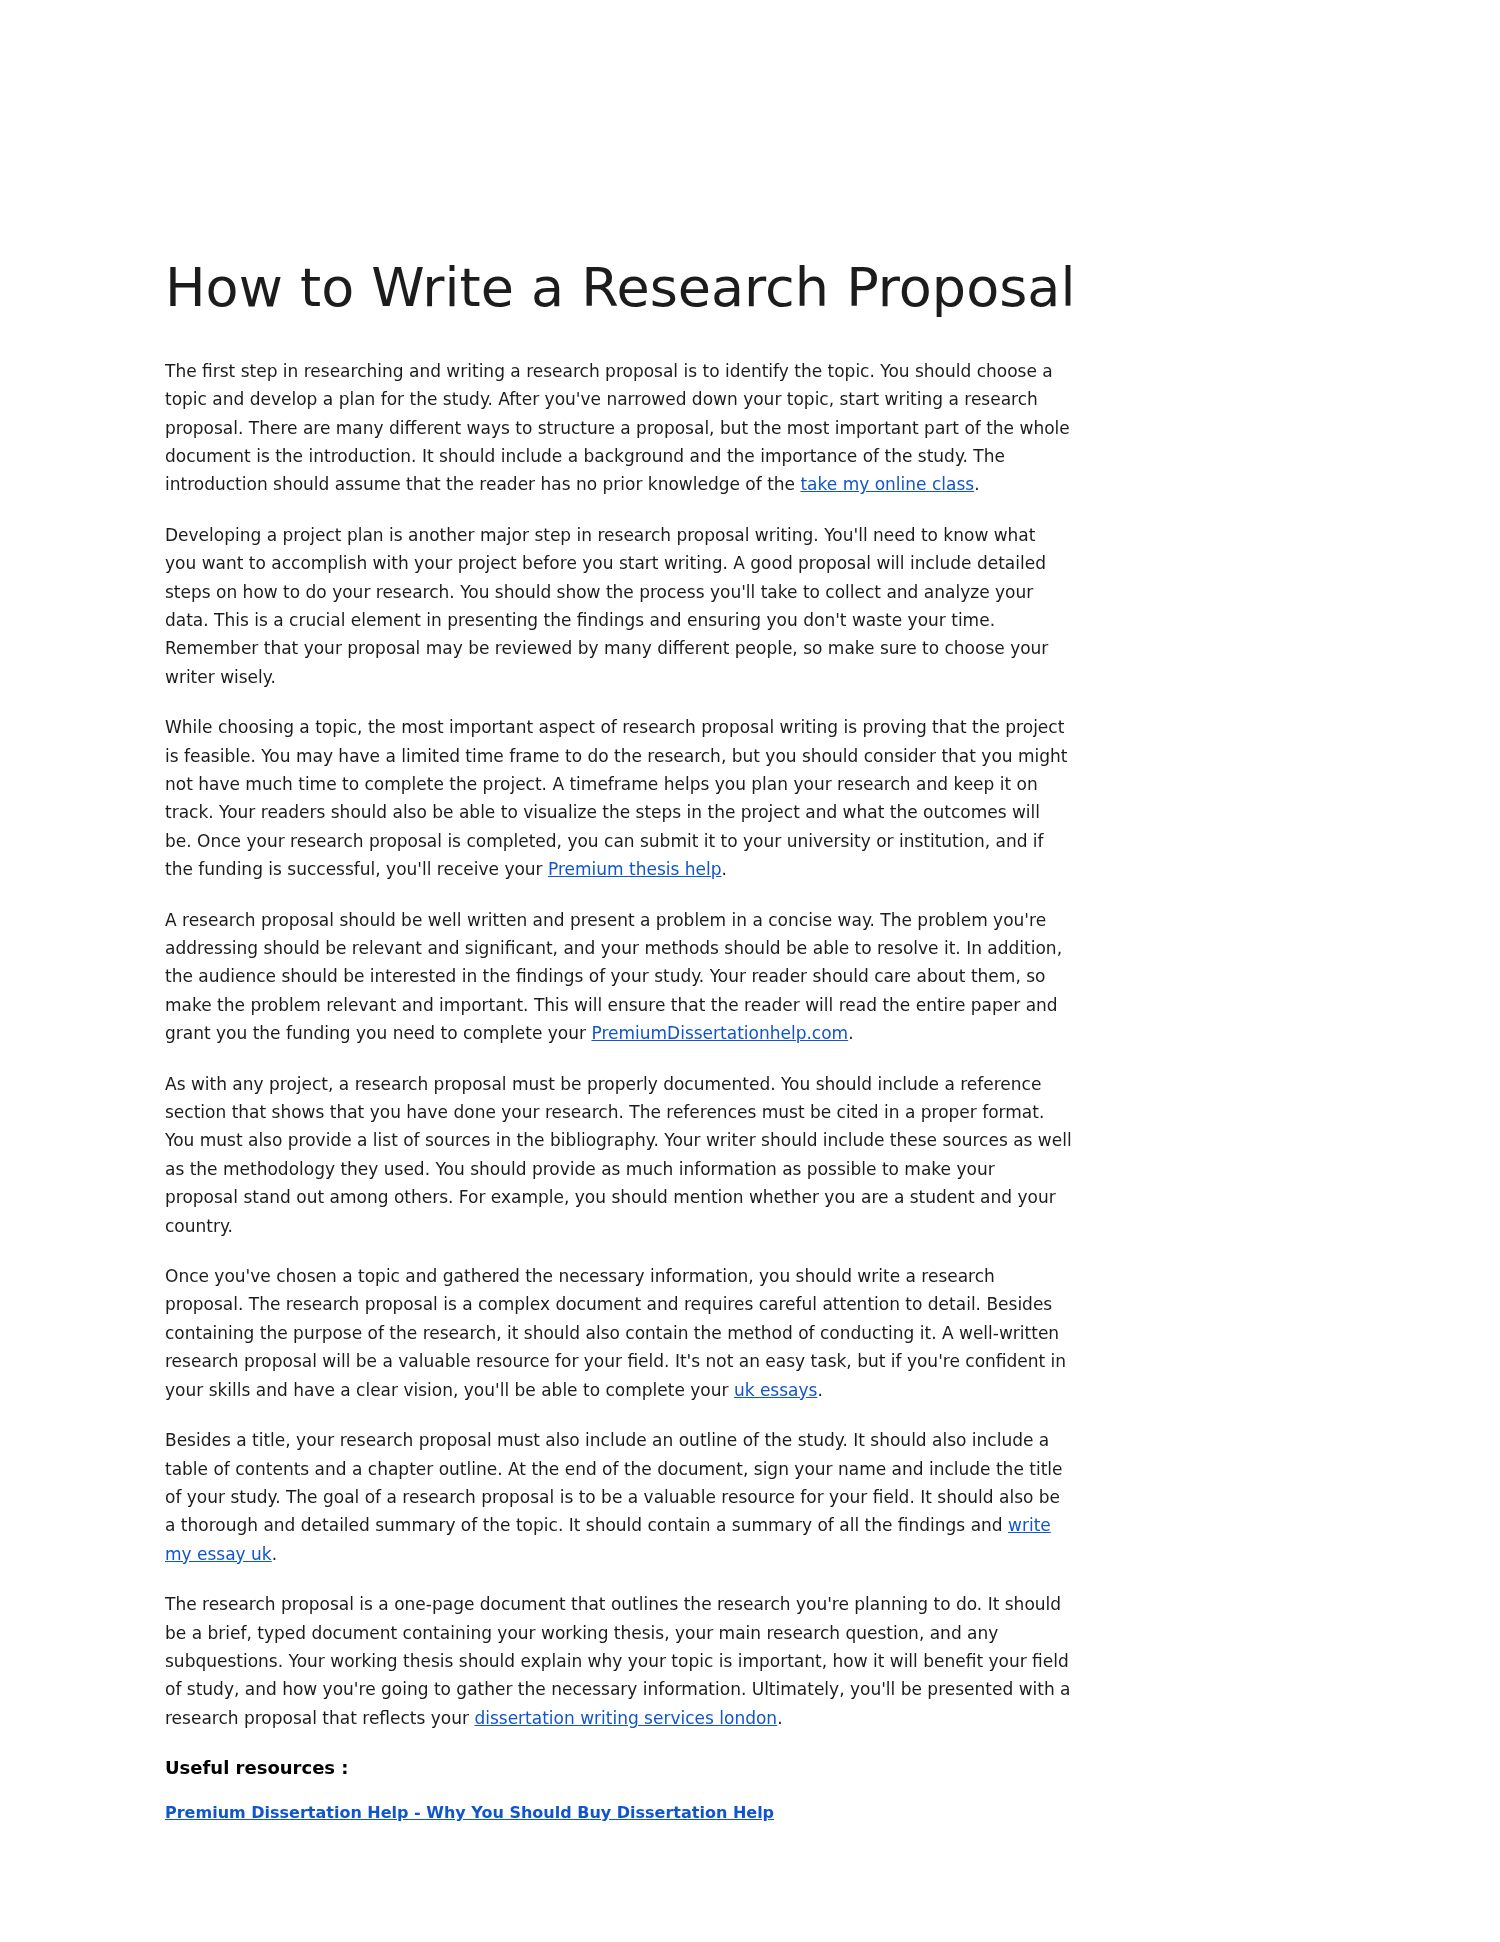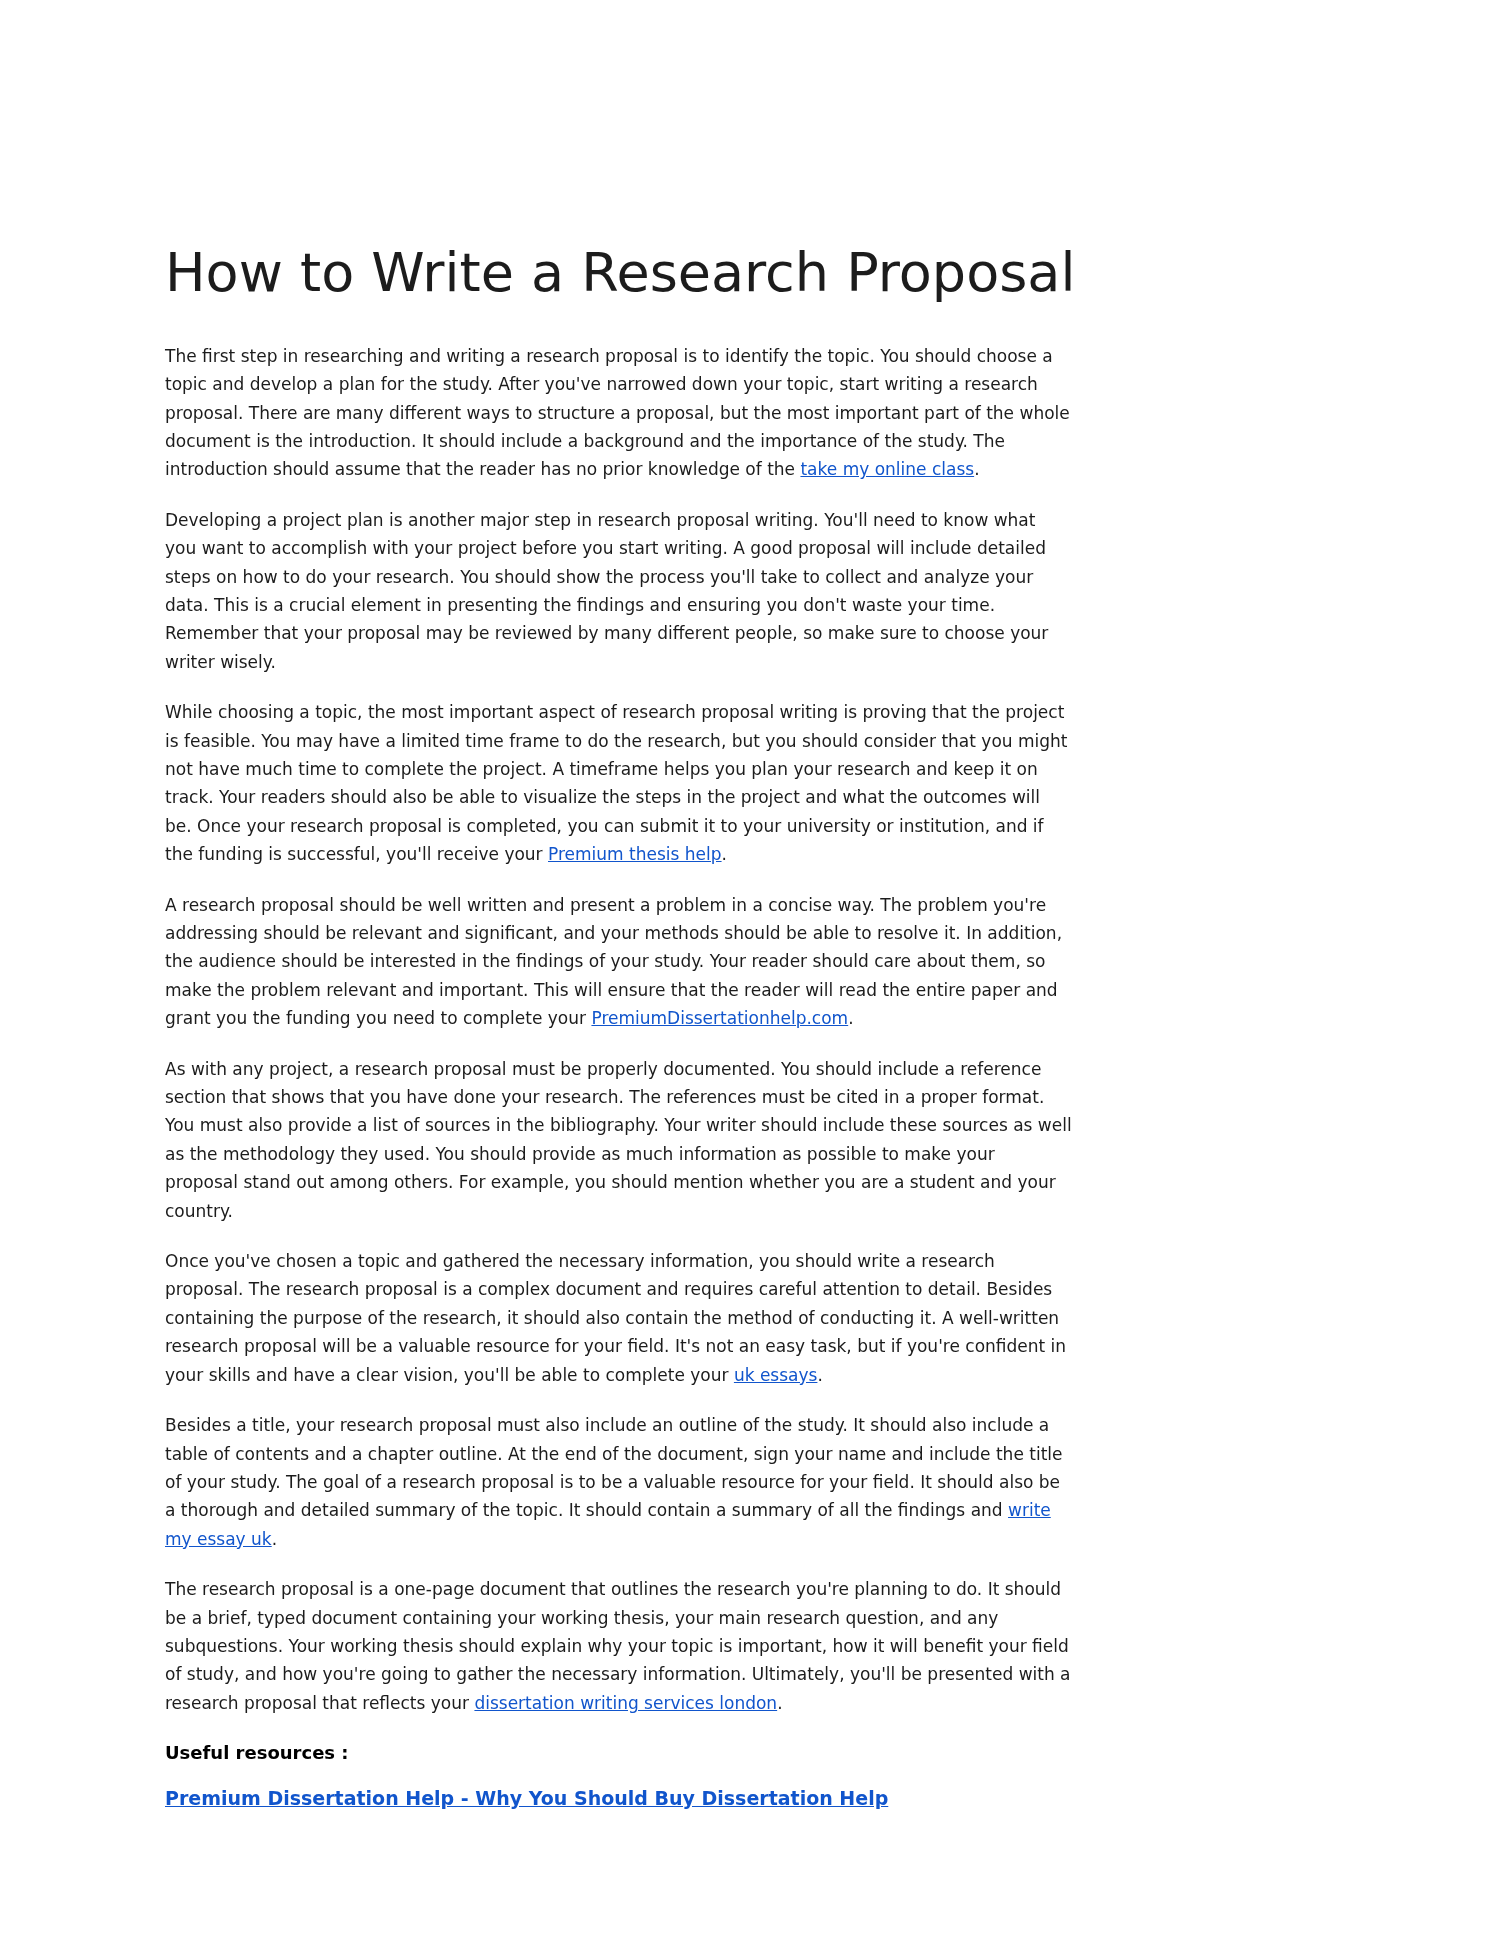--- a/index.html
+++ b/index.html
@@ -16,20 +16,21 @@
   }
   .page {
     box-sizing: border-box;
     width: 1500px;
     height: 1942px;
     padding: 245px 0 0 165px;
     background: #ffffff;
   }
   .content {
     width: 907px;
+    margin-top: 15px;
   }
   h1.doc-title {
     margin: 0 0 40px 0;
     font-size: 54px;
     font-weight: 400;
     line-height: 1.05;
     color: #1c1c1c;
     white-space: nowrap;
     letter-spacing: 0;
   }
@@ -47,21 +48,21 @@
   }
   p.resources-heading {
     margin: 0 0 17px 0;
     font-size: 18px;
     font-weight: 700;
     line-height: 28px;
     color: #000000;
   }
   a.resource-link {
     display: inline-block;
-    font-size: 19px;
+    font-size: 16px;
     font-weight: 700;
     line-height: 28px;
     color: #1155cc;
     text-decoration: underline;
     cursor: pointer;
   }
 </style>
 </head>
 <body>
 

